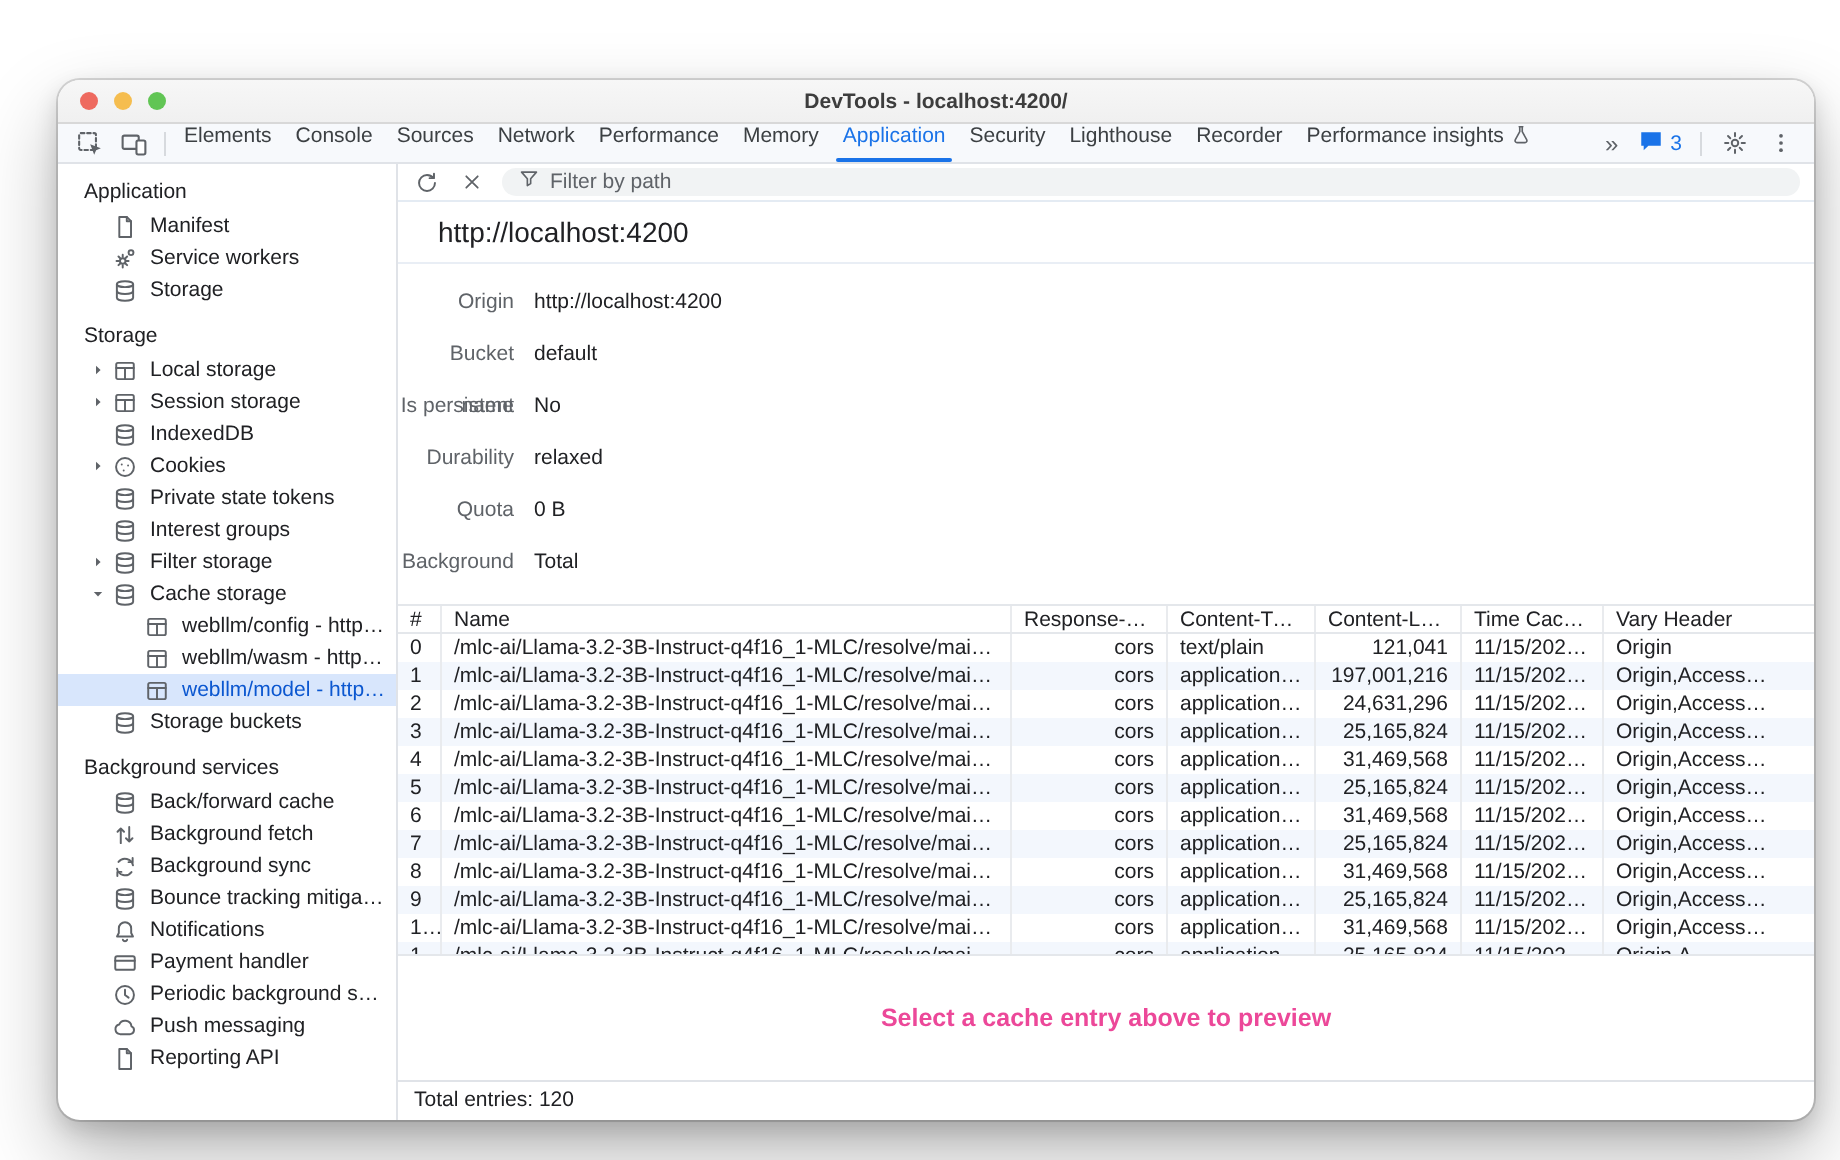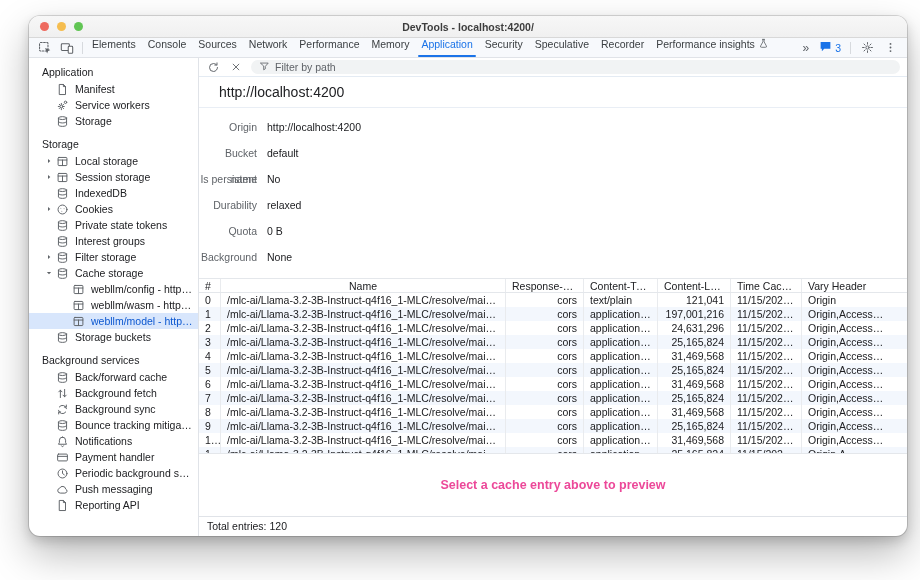--- a/index.html
+++ b/index.html
@@ -1,20 +1,20 @@
 <!DOCTYPE html>
 <html style="--accent: #1a73e8; --selected-bg: #d8e6fc; --selected-fg: #0b57d0; --stripe: #f3f7fd;"><head>
 <meta charset="utf-8">
 <style>
   * { margin:0; padding:0; box-sizing:border-box; }
   html,body { width:920px; height:580px; background:#ffffff; font-family:"Liberation Sans","DejaVu Sans",sans-serif; }
   .stage { position:relative; width:920px; height:580px; background:#fff; overflow:hidden; }
 
   .window {
-    position:absolute; left:29px; top:16px; width:878px; height:520px;
+    position:absolute; left:29px; top:40px; width:878px; height:520px;
     background:#fff; border-radius:11px; overflow:hidden;
     box-shadow:0 0 0 1px rgba(0,0,0,.14), 0 18px 40px rgba(0,0,0,.28), 0 5px 12px rgba(0,0,0,.16);
     display:flex; flex-direction:column;
   }
 
   
   .titlebar { position:relative; height:22px; flex:0 0 22px; background:linear-gradient(#f7f7f7,#f0f0f0); border-bottom:1px solid #d8d8d8; display:flex; align-items:center; }
   .lights { display:flex; gap:8px; padding-left:11px; }
   .light { width:9px; height:9px; border-radius:50%; }
   .win-title { position:absolute; left:0; right:0; text-align:center; font-size:10.5px; font-weight:bold; color:#3d3d3d; }
@@ -60,21 +60,21 @@
   .meta-value { padding-left:10px; color:#202124; }
 
   
   .cache-table { border-top:1px solid #e4e7eb; border-bottom:1px solid #e4e7eb; font-size:10.5px; color:#202124; overflow:hidden; }
   .trow { display:flex; height:14px; line-height:14px; }
   .trow.stripe { background:var(--stripe); }
   .trow.thead { background:#fff; border-bottom:1px solid #e4e7eb; height:14px; }
   .tcell { padding:0 6px; border-right:1px solid #e9ebee; overflow:hidden; white-space:nowrap; text-overflow:ellipsis; }
   .tcell:last-child { border-right:none; }
   .c0 { width:22px; flex:0 0 22px; }
-  .c1 { flex:1; min-width:0;text-align:center; }
+  .c1 { flex:1; min-width:0; }
   .c2 { width:78px; flex:0 0 78px; }
   .c3 { width:74px; flex:0 0 74px; }
   .c4 { width:73px; flex:0 0 73px; }
   .c5 { width:71px; flex:0 0 71px; }
   .c6 { width:105px; flex:0 0 105px; }
   .ra { text-align:right; }
   .partial-clip { height:6px; overflow:hidden; }
 
   .preview { flex:1; display:flex; align-items:center; justify-content:center; }
   .preview span { font-size:12.5px; font-weight:bold; color:#ec4899; }
@@ -137,21 +137,21 @@
           <div class="tab">
             <span>Memory</span>
           </div>
           <div class="tab active">
             <span>Application</span>
           </div>
           <div class="tab">
             <span>Security</span>
           </div>
           <div class="tab">
-            <span>Speculative</span>
+            <span>Lighthouse</span>
           </div>
           <div class="tab">
             <span>Recorder</span>
           </div>
           <div class="tab">
             <span>Performance insights</span>
             <span style="display: inline-flex;">
               <svg viewBox="0 0 16 16" width="11" height="11" fill="none" stroke="#5f6368" stroke-width="1.2" stroke-linecap="round" stroke-linejoin="round">
                 <path d="M6.7 2h2.6M7.1 2v3.6l-3.2 5.8a1.4 1.4 0 001.2 2.1h5.8a1.4 1.4 0 001.2-2.1L8.9 5.6V2"></path>
               </svg>
@@ -511,21 +511,21 @@
               <div class="meta-row">
                 <span class="meta-label">Durability</span>
                 <span class="meta-value">relaxed</span>
               </div>
               <div class="meta-row">
                 <span class="meta-label">Quota</span>
                 <span class="meta-value">0 B</span>
               </div>
               <div class="meta-row">
                 <span class="meta-label">Background</span>
-                <span class="meta-value">None</span>
+                <span class="meta-value">Total</span>
               </div>
             </div>
           <div class="cache-table" id="cache-table">
               <div class="trow thead">
                 <span class="tcell c0">#</span>
                 <span class="tcell c1">Name</span>
                 <span class="tcell c2">Response-Type</span>
                 <span class="tcell c3">Content-Type</span>
                 <span class="tcell c4">Content-Length</span>
                 <span class="tcell c5">Time Cached</span>

